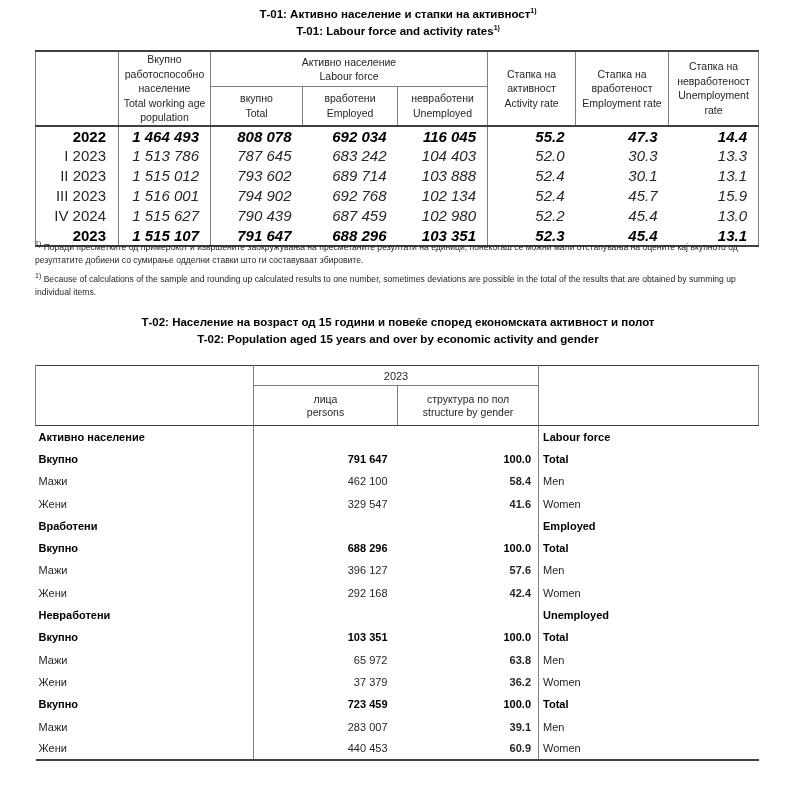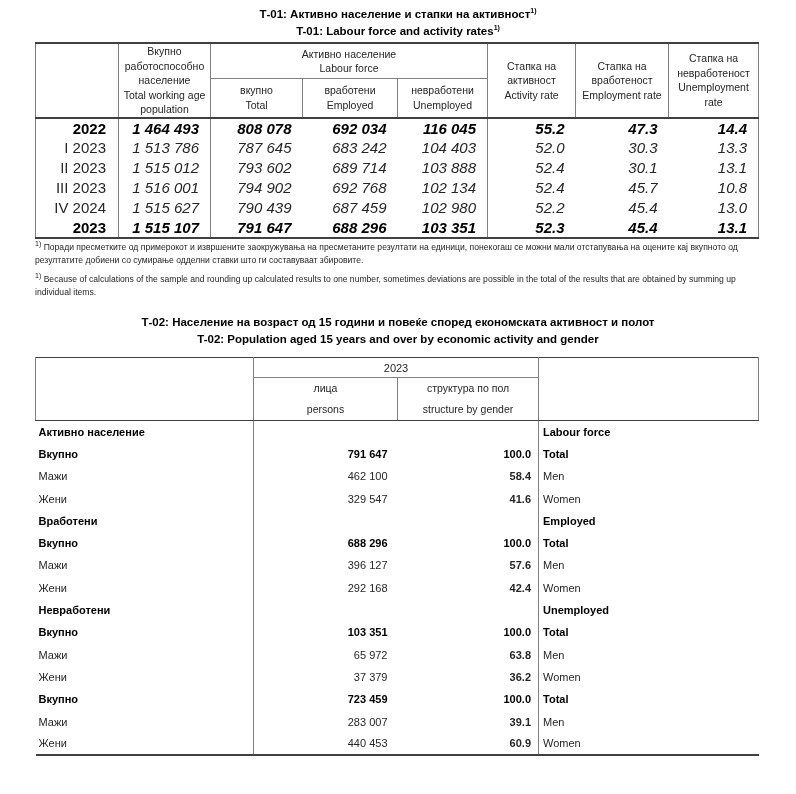--- a/index.html
+++ b/index.html
@@ -5,21 +5,21 @@
   * { margin:0; padding:0; box-sizing:border-box; }
   html,body { background:#ffffff; }
   .page {
     position:relative; width:796px; height:794px; background:#ffffff;
     font-family:"Liberation Sans", sans-serif; color:#1a1a1a; overflow:hidden;
   }
   .title { position:absolute; left:0; width:100%; text-align:center;
     font-weight:bold; font-size:11.5px; line-height:17px; color:#000; }
   sup { font-size:7px; vertical-align:super; line-height:0; }
 
-  table { border-collapse:collapse; table-layout:fixed; position:absolute; }
+  table { border-collapse:collapse; table-layout:fixed; position:absolute;margin-top:8px; }
   th, td { font-weight:normal; overflow:hidden; }
 
   
   #t01 { left:35px; top:42px; width:723px;
     border-top:2px solid #404040; border-bottom:2px solid #404040;
     border-left:1px solid #808080; border-right:1px solid #808080; }
   #t01 thead th { font-size:10.5px; text-align:center; vertical-align:middle;
     white-space:pre-line; line-height:14.5px; border-bottom:2px solid #404040; color:#262626; }
   #t01 thead tr.h1 { height:34px; }
   #t01 thead tr.h2 { height:37px; }
@@ -35,21 +35,21 @@
     font-size:8.6px; line-height:13px; color:#262626; }
   .footnotes p { margin-bottom:6px; }
 
   
   #t02 { left:35px; top:357px; width:723px;
     border-top:1px solid #404040; border-bottom:2px solid #404040; }
   #t02 thead td { font-size:10.5px; text-align:center; vertical-align:middle;
     white-space:pre-line; color:#262626; }
   #t02 thead tr.h1 { height:20px; }
   #t02 thead tr.h2 { height:40px; }
-  #t02 thead tr.h2 td { line-height:21px; border-bottom:1px solid #404040; }
+  #t02 thead tr.h2 td { line-height:13px; border-bottom:1px solid #404040; }
   #t02 .bl { border-left:1px solid #808080; }
   #t02 .br { border-right:1px solid #808080; }
   #t02 td.ycell { font-size:11px; border-left:1px solid #808080;
     border-right:1px solid #808080; border-bottom:1px solid #808080; }
   #t02 tbody td { font-size:11px; height:22.3px; vertical-align:middle; color:#262626; }
   #t02 tbody td.mk { text-align:left; padding-left:3px; border-right:1px solid #808080; }
   #t02 tbody td.num1 { text-align:right; padding-right:10px; }
   #t02 tbody td.num2 { text-align:right; padding-right:7px; border-right:1px solid #808080;font-weight:bold; }
   #t02 tbody td.en { text-align:left; padding-left:4px; }
   #t02 tbody tr.bold td, #t02 tbody tr.section td { font-weight:bold; color:#000; }
@@ -131,21 +131,21 @@
           <td class="cnum">13.1</td>
         </tr>
         <tr>
           <td class="c0 vr">III 2023</td>
           <td class="cnum vr">1 516 001</td>
           <td class="cnum">794 902</td>
           <td class="cnum">692 768</td>
           <td class="cnum vr">102 134</td>
           <td class="cnum">52.4</td>
           <td class="cnum">45.7</td>
-          <td class="cnum">10.8</td>
+          <td class="cnum">15.9</td>
         </tr>
         <tr>
           <td class="c0 vr">IV 2024</td>
           <td class="cnum vr">1 515 627</td>
           <td class="cnum">790 439</td>
           <td class="cnum">687 459</td>
           <td class="cnum vr">102 980</td>
           <td class="cnum">52.2</td>
           <td class="cnum">45.4</td>
           <td class="cnum">13.0</td>

